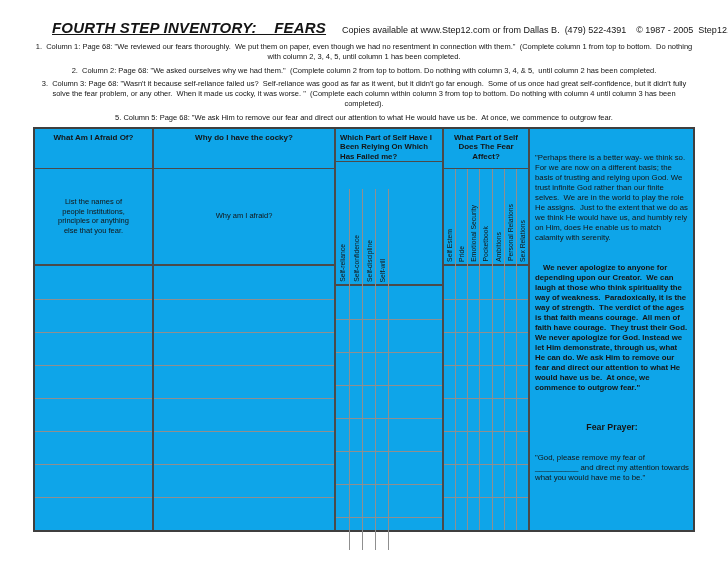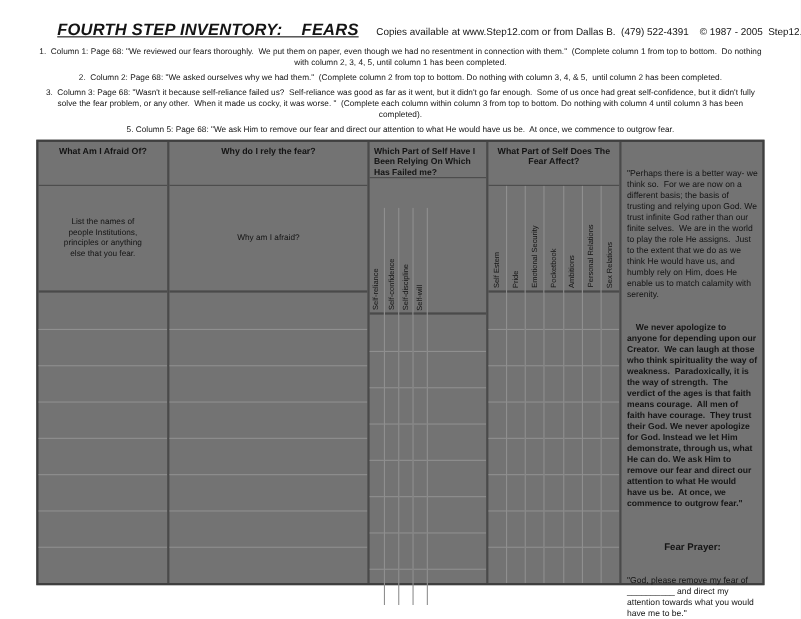--- a/index.html
+++ b/index.html
@@ -9,27 +9,27 @@
 
   .topline { display: flex; align-items: baseline; white-space: pre; }
   .title { font-size: 15px; font-weight: bold; font-style: italic; text-decoration: underline; letter-spacing: .2px; margin-right: 16px; margin-left: 19px; }
   .copies { font-size: 9px; font-weight: normal; margin-right: 10px; }
   .copyright { font-size: 9px; }
   .readnote { font-size: 9px; font-style: italic; margin-top: 3px; white-space: pre-wrap; }
 
   .instructions { margin-top: 6px; }
   .instr { font-size: 7.5px; line-height: 10px; margin-top: 3.5px; white-space: pre-wrap; text-align: center; }
 
-  .ftable { display: flex; width: 662px; height: 405px; border: 2px solid #3f3f3f; margin-top: 4px; background: #737373; }
+  .ftable { display: flex; width: 662px; height: 405px; border: 2px solid #3f3f3f; margin-top: 4px; background: #0ea5e9; }
   .col { display: flex; flex-direction: column; }
   .col + .col { border-left: 2px solid #4a4a4a; }
   .c1 { width: 117px; }
   .c2 { width: 182px; }
   .c3 { width: 108px; gap: 27px; }
-  .c4 { width: 121px; }
+  .c4 { width: 86px; }
   .c5 { flex: 1; }
 
   .hcell { height: 40px; border-bottom: 1.5px solid #4a4a4a; font-size: 8px; font-weight: bold; text-align: center; padding: 4px 2px 0 2px; line-height: 9.5px; }
   .c3 .hcell { text-align: left; padding-left: 4px; font-size: 7.8px; }
 
   .labelcell { height: 97px; border-bottom: 2px solid #4a4a4a; display: flex; align-items: center; justify-content: center; text-align: center; font-size: 7.5px; line-height: 9.5px; padding: 0 20px; white-space: pre-wrap; }
 
   .rows { display: flex; flex-direction: column; }
   .r { height: 33px; }
   .r + .r { border-top: 1px solid #8f8f8f; }
@@ -78,21 +78,21 @@
           <div class="r"></div>
           <div class="r"></div>
           <div class="r"></div>
           <div class="r"></div>
           <div class="r"></div>
           <div class="r"></div>
         </div>
     </div>
 
     <div class="col c2">
-      <div class="hcell">Why do I rely the fear?</div>
+      <div class="hcell">Why do I have the cocky?</div>
       <div class="labelcell">Why am I afraid?</div>
       <div class="rows">
           <div class="r"></div>
           <div class="r"></div>
           <div class="r"></div>
           <div class="r"></div>
           <div class="r"></div>
           <div class="r"></div>
           <div class="r"></div>
           <div class="r"></div>

